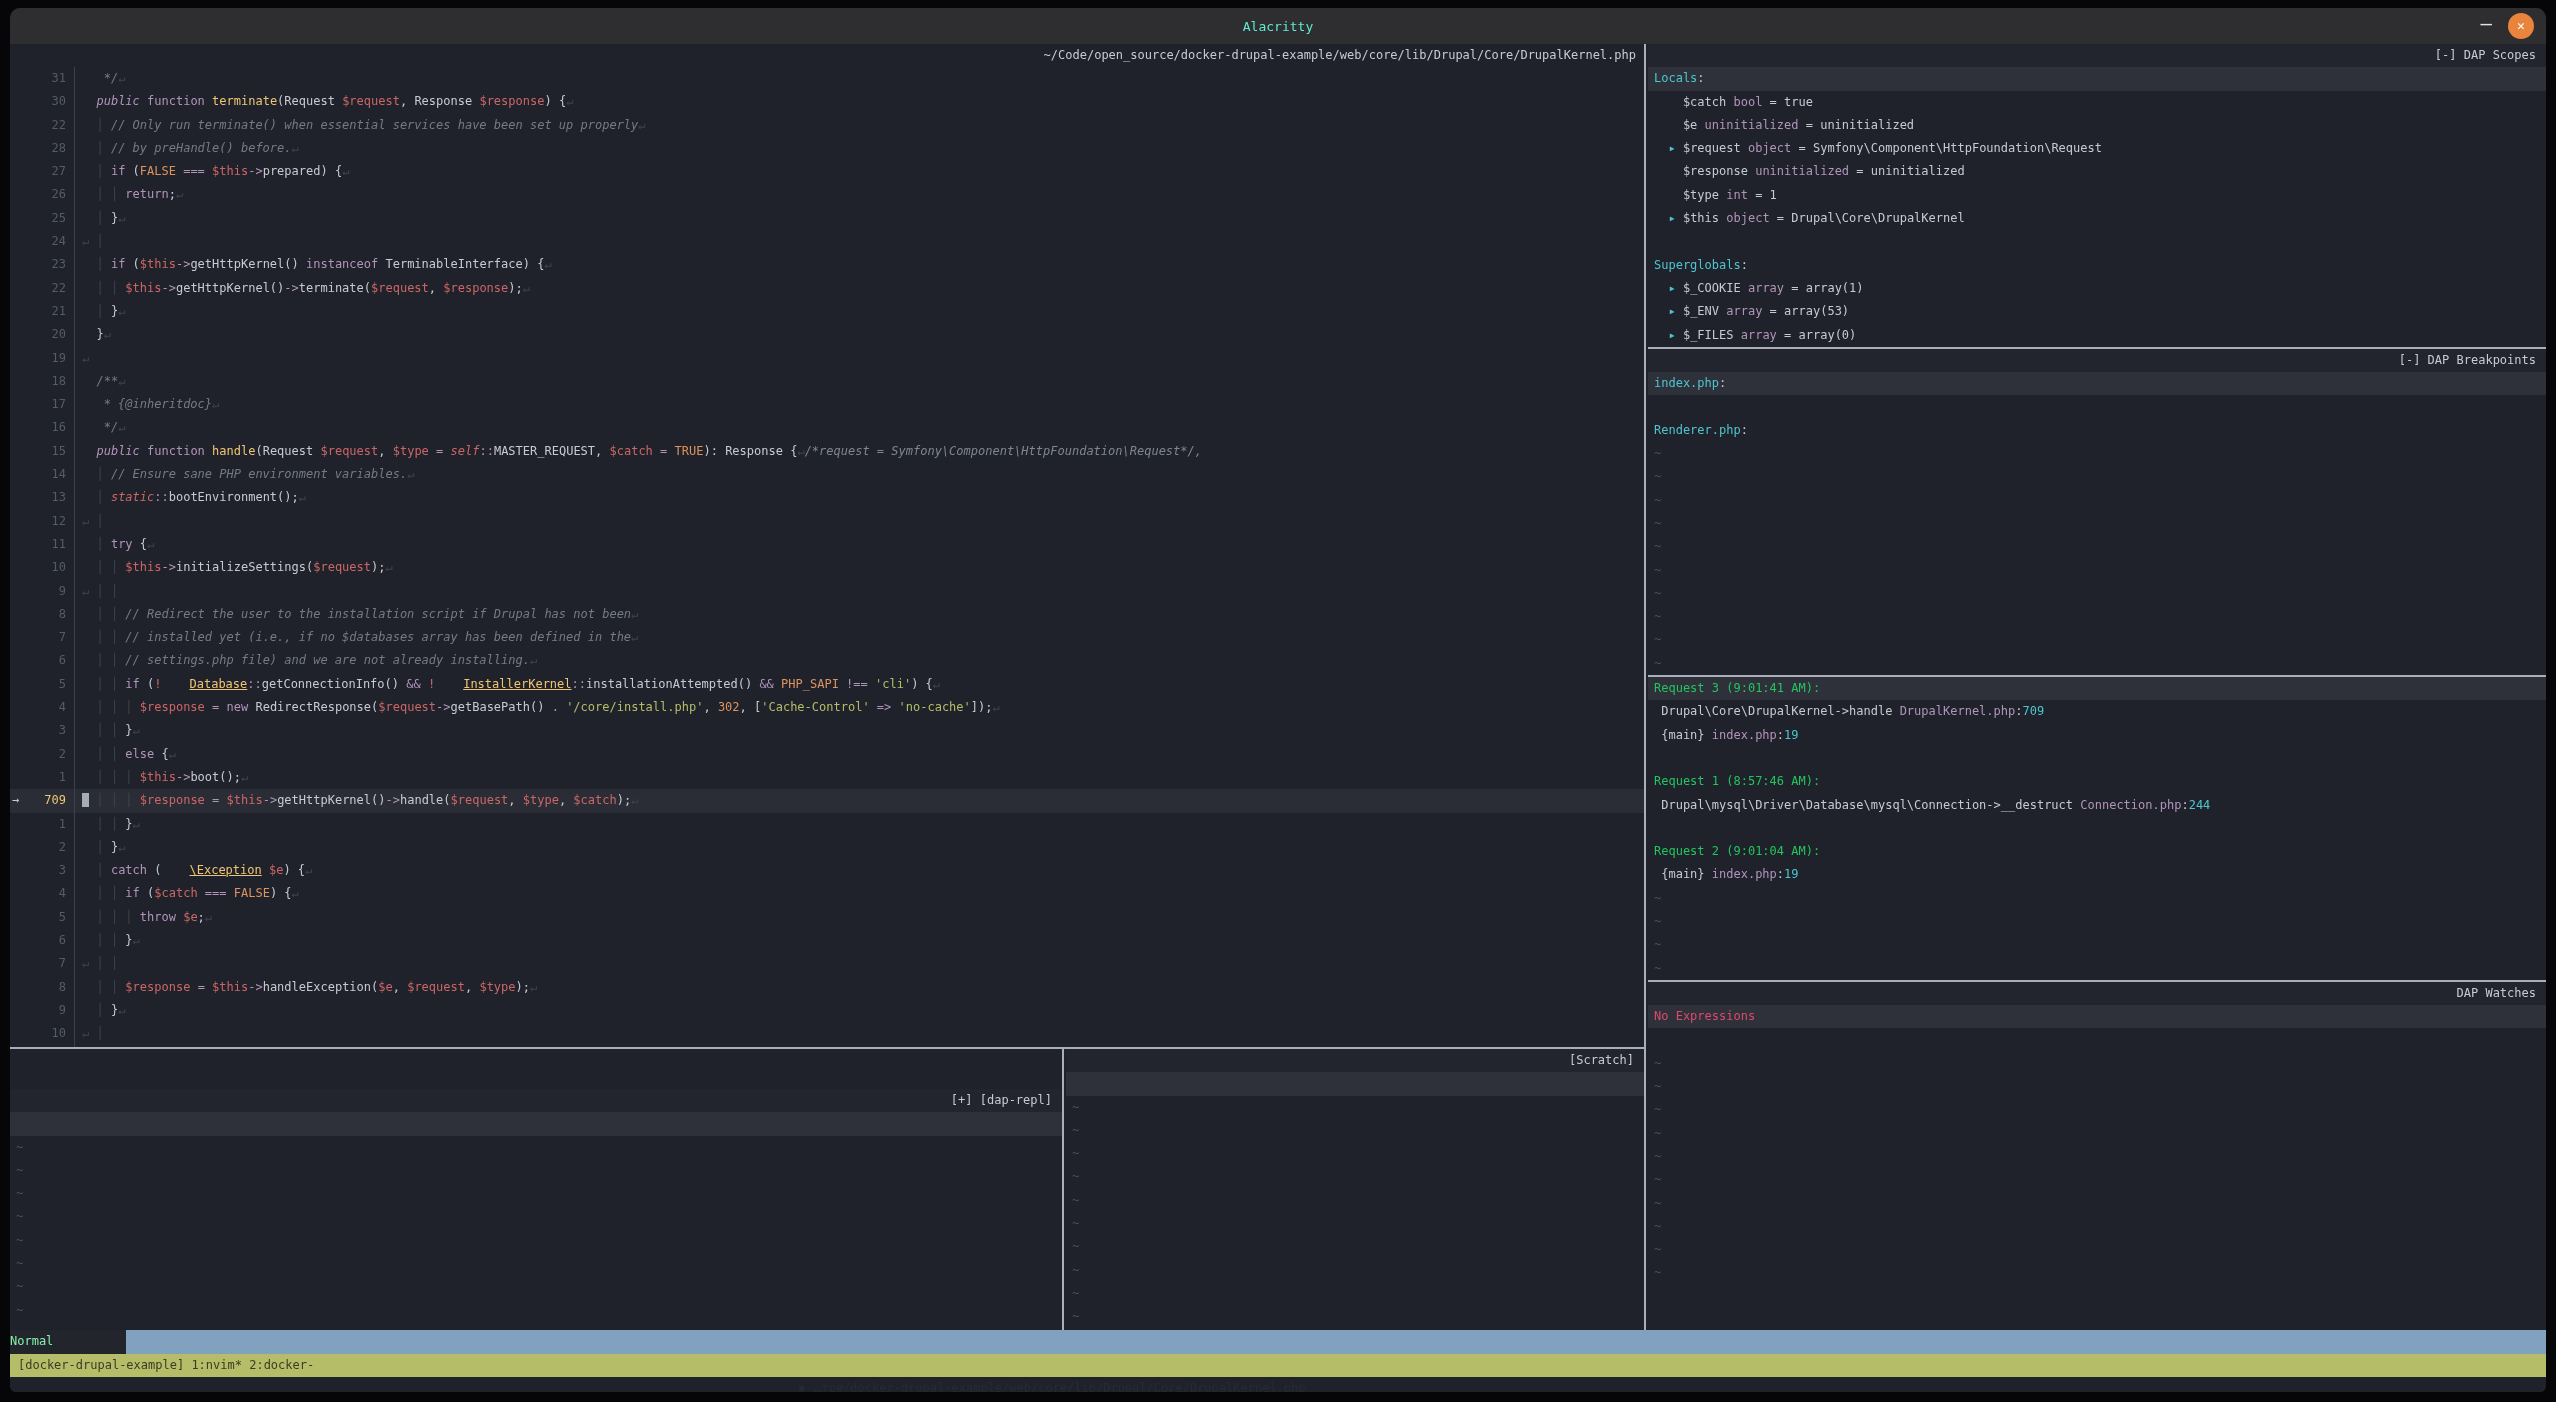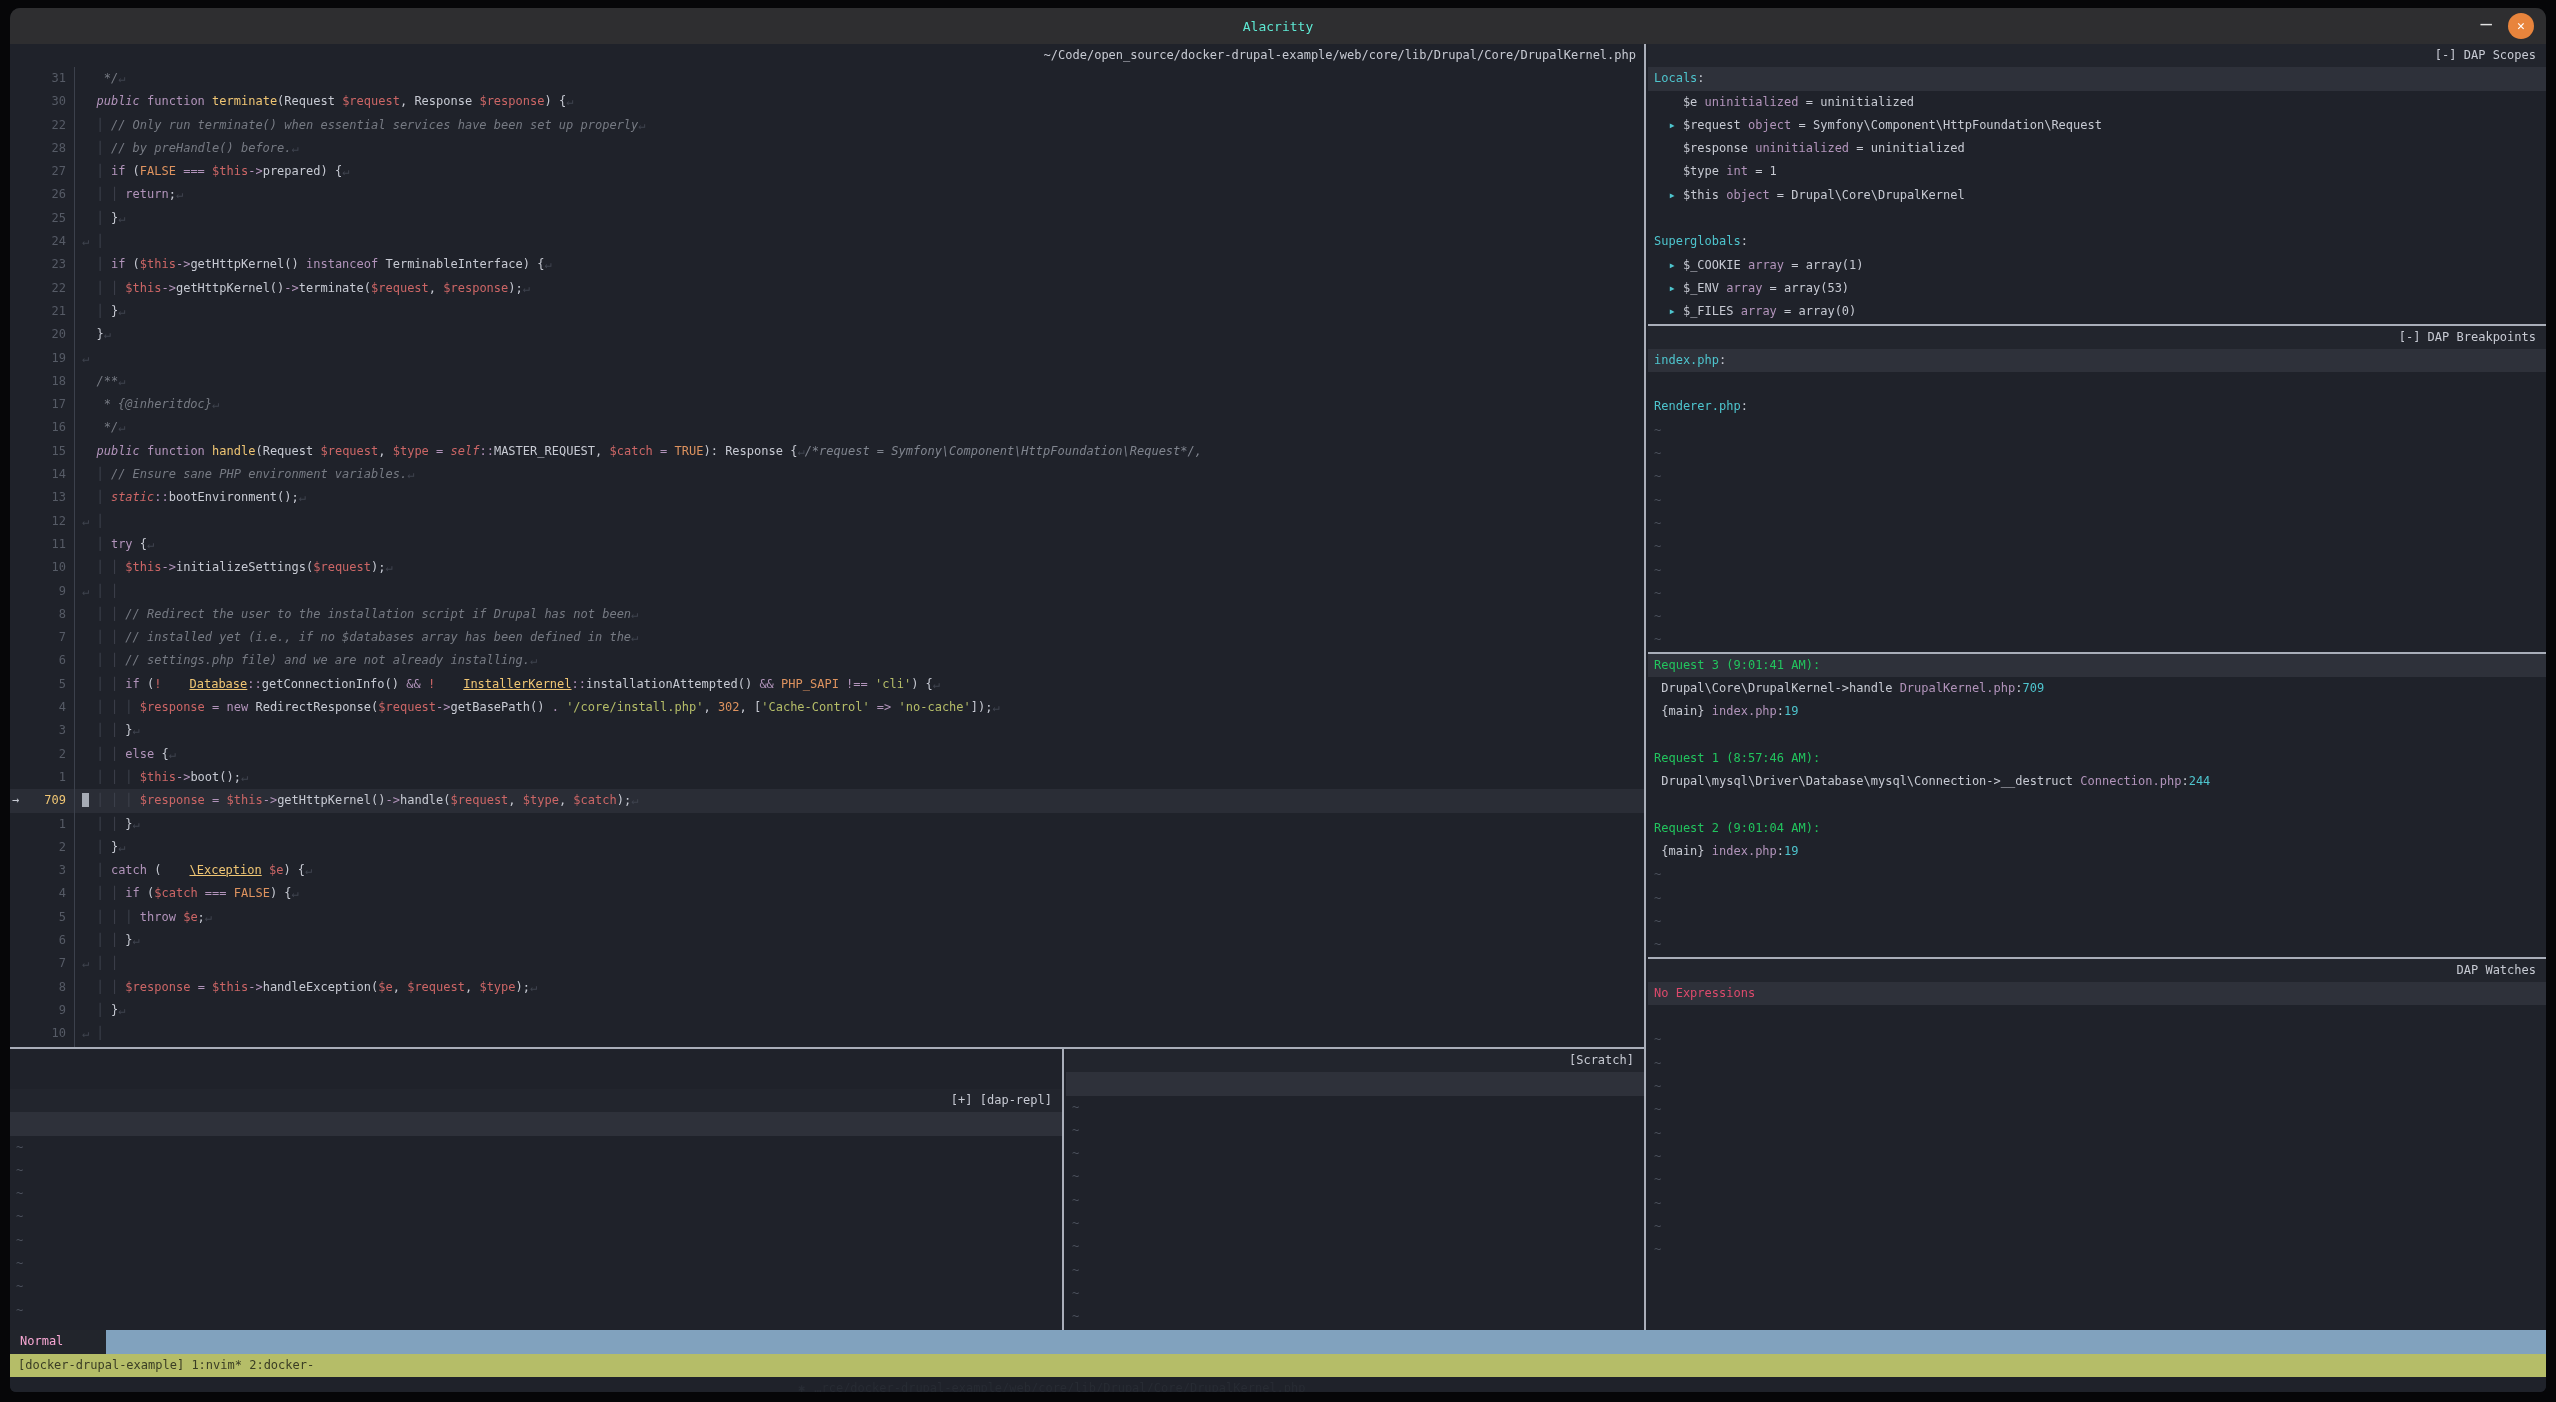--- a/index.html
+++ b/index.html
@@ -35,22 +35,22 @@
         background:#22252d; white-space:pre; color:#c7cad3; }
   .prow { height:23.3px; line-height:23.3px; padding-left:6px; white-space:pre; }
   .prow.hl { background:#2e313a; }
   .hsep { height:2px; background:#a9aeb9; }
   .bottom-hsep { position:absolute; left:0; top:1003px; width:1634px; height:2px; background:#a9aeb9; }
   .repl-pane { position:absolute; left:0; top:1005px; width:1052px; height:281px; overflow:hidden;margin-top:40px; }
   .bottom-vsep { position:absolute; left:1052px; top:1003px; width:2px; height:283px; }
   .scratch-pane { position:absolute; left:1056px; top:1005px; width:578px; height:281px; overflow:hidden; }
   .statusline { position:absolute; left:0; top:1286px; width:2536px; height:23.5px;
                 line-height:23.5px; background:#81a2be; color:#272b33; white-space:pre; }
-  .mode { position:absolute; left:0; top:0; width:96px; height:100%; background:#22252c;
-          color:#f9a8d4; padding-left:10px; }
+  .mode { position:absolute; left:0; top:0; width:116px; height:100%; background:#22252c;
+          color:#86efac; }
   .sl-path { position:absolute; left:788px; }
   .sl-icon { margin-right:9px; }
   .tmuxbar { position:absolute; left:0; top:1309.5px; width:2536px; height:23.5px;
              line-height:23.5px; background:#b5bd68; color:#3a3d24; padding-left:8px; white-space:pre; }
   
   .tk-t  { color:#c7cad3; }
   .tk-k  { color:#b294bb; }
   .tk-ki { color:#b294bb; font-style:italic; }
   .tk-kib{ color:#cc6666; font-style:italic; }
   .tk-fn { color:#f0c674; }
@@ -125,20 +125,21 @@
           <div class="crow"><span class="ln">10</span><span class="ctext"><span class="tk-e">↵ │</span></span></div>
         </div>
       <div class="gutter-border"></div>
 
       <div class="vsep main-vsep"></div>
 
       <div class="right-panel">
         <div class="wb">[-] DAP Scopes</div>
         <div id="rows-scopes">
             <div class="prow hl"><span class="tk-cy">Locals</span><span class="tk-t">:</span></div>
+            <div class="prow"><span class="tk-t">    $catch </span><span class="tk-p">bool</span><span class="tk-t"> = true</span></div>
             <div class="prow"><span class="tk-t">    $e </span><span class="tk-p">uninitialized</span><span class="tk-t"> = uninitialized</span></div>
             <div class="prow"><span class="tk-cy">  ▸ </span><span class="tk-t">$request </span><span class="tk-p">object</span><span class="tk-t"> = Symfony\Component\HttpFoundation\Request</span></div>
             <div class="prow"><span class="tk-t">    $response </span><span class="tk-p">uninitialized</span><span class="tk-t"> = uninitialized</span></div>
             <div class="prow"><span class="tk-t">    $type </span><span class="tk-p">int</span><span class="tk-t"> = 1</span></div>
             <div class="prow"><span class="tk-cy">  ▸ </span><span class="tk-t">$this </span><span class="tk-p">object</span><span class="tk-t"> = Drupal\Core\DrupalKernel</span></div>
             <div class="prow"></div>
             <div class="prow"><span class="tk-cy">Superglobals</span><span class="tk-t">:</span></div>
             <div class="prow"><span class="tk-cy">  ▸ </span><span class="tk-t">$_COOKIE </span><span class="tk-p">array</span><span class="tk-t"> = array(1)</span></div>
             <div class="prow"><span class="tk-cy">  ▸ </span><span class="tk-t">$_ENV </span><span class="tk-p">array</span><span class="tk-t"> = array(53)</span></div>
             <div class="prow"><span class="tk-cy">  ▸ </span><span class="tk-t">$_FILES </span><span class="tk-p">array</span><span class="tk-t"> = array(0)</span></div>

